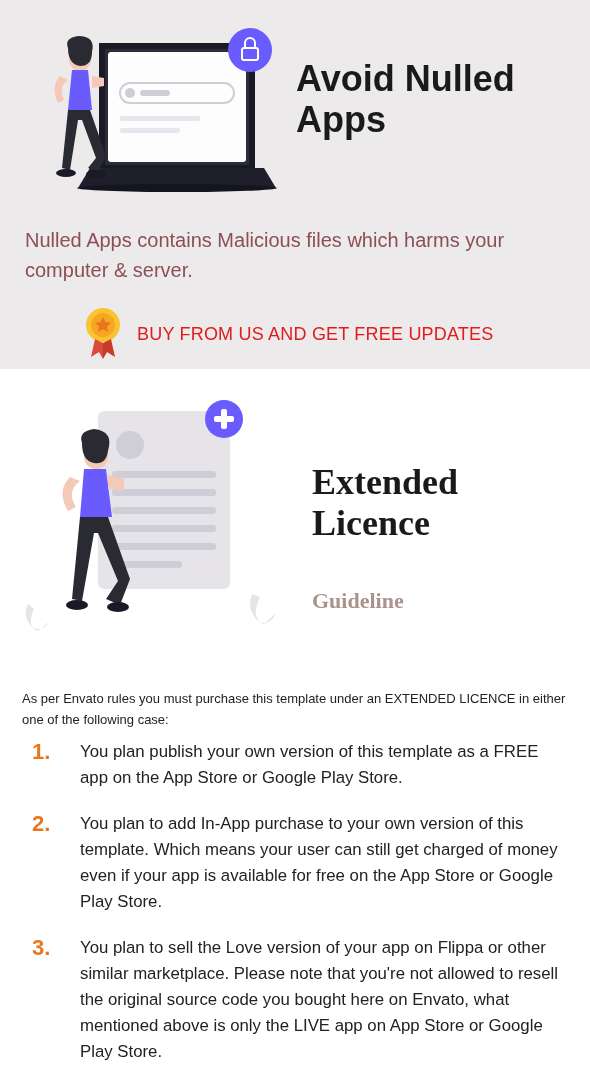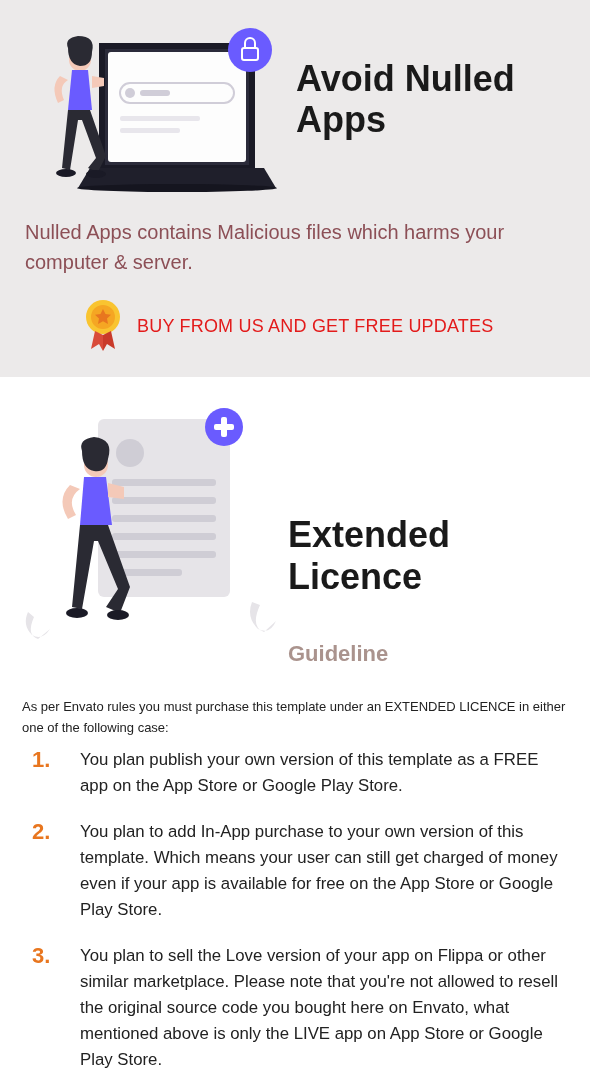--- a/index.html
+++ b/index.html
@@ -1,28 +1,28 @@
 <!DOCTYPE html>
 <html><head>
   <meta charset="utf-8">
   <style>
     * { box-sizing: border-box; margin: 0; padding: 0; }
     body { font-family: -apple-system, BlinkMacSystemFont, 'Segoe UI', sans-serif; width: 590px; height: 1080px; background: #fff; }
     
-    .section-nulled { background: #eceaea; padding: 28px 20px 24px 20px; }
+    .section-nulled { background: #eceaea; padding: 28px 20px 8px 20px; }
     .nulled-hero { display: flex; align-items: flex-start; gap: 16px; }
     .laptop-illustration { width: 260px; height: 175px; flex-shrink: 0; position: relative; }
     .nulled-title { font-size: 36px; font-weight: 700; color: #1a1a1a; line-height: 1.15; padding-top: 30px; }
-    .nulled-desc { color: #8c4f56; font-size: 20px; line-height: 1.5; margin-top: 14px; padding: 0 5px; }
+    .nulled-desc { color: #8c4f56; font-size: 20px; line-height: 1.5; margin-top: 22px; padding: 0 5px; }
     .cta-row { display: flex; align-items: center; gap: 13px; margin-top: 22px; padding-left: 62px; }
     .medal { width: 42px; height: 54px; flex-shrink: 0; }
     .cta-text { color: #e31b1b; font-size: 18px; font-weight: 500; letter-spacing: 0.2px; }
     
     .section-licence { background: #fff; padding: 30px 20px 20px 20px; }
-    .licence-hero { display: flex; align-items: flex-end; gap: 8px; position: relative; }
+    .licence-hero { display: flex; align-items: center; gap: 32px; position: relative; font-family: Liberation Serif, serif; }
     .doc-illustration { width: 260px; height: 260px; flex-shrink: 0; position: relative; }
     .licence-text-col { padding-top: 18px; }
     .licence-title { font-size: 36px; font-weight: 700; color: #1a1a1a; line-height: 1.15; }
     .licence-sub { color: #aa938d; font-size: 22px; font-weight: 600; margin-top: 44px; }
     
     .licence-body { margin-top: 30px; }
     .licence-intro { color: #222; font-size: 13px; line-height: 1.6; margin-bottom: 8px; padding: 0 2px; }
     .licence-list { list-style: none; counter-reset: item; }
     .licence-list li { counter-increment: item; display: flex; gap: 12px; margin-bottom: 20px; padding: 0 4px; }
     .licence-list li::before { content: counter(item) "."; color: #e8761f; font-size: 22px; font-weight: 700; min-width: 36px; padding-left: 8px; }

